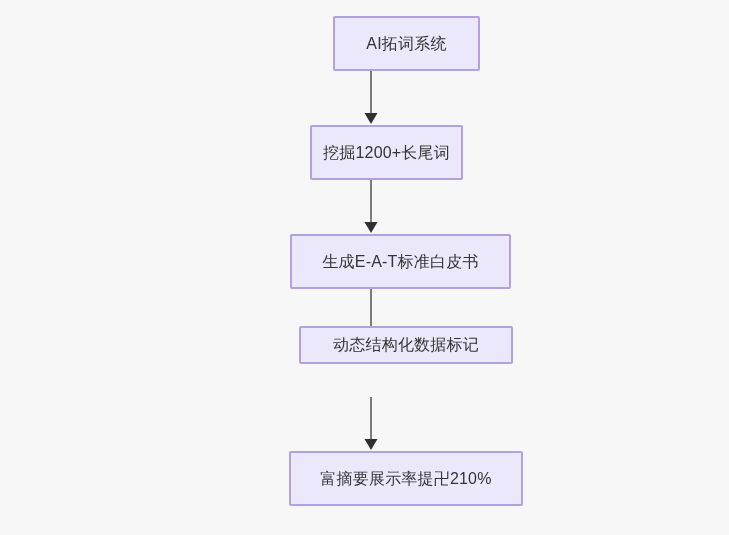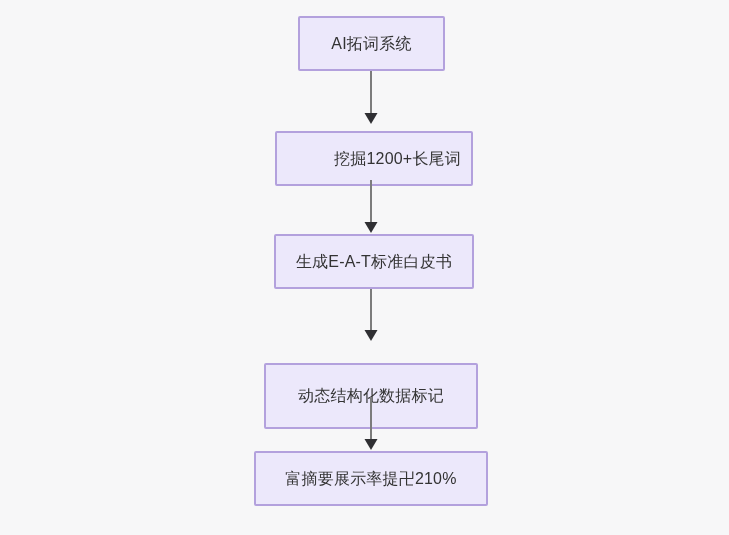--- a/index.html
+++ b/index.html
@@ -27,20 +27,21 @@
     border-radius: 2px;
     color: #333333;
     font-size: 16px;
     line-height: 1.2;
     display: flex;
     align-items: center;
     justify-content: center;
     text-align: center;
     white-space: nowrap;
     letter-spacing: 0.2px;
+    margin-left: 35px;
   }
   .flow-node .node-label {
     display: block;
     padding: 0 10px;
   }
   .flow-edge {
     position: absolute;
     width: 24px;
   }
   .flow-edge svg {
@@ -64,43 +65,43 @@
     <span class="node-label">AI拓词系统</span>
   </div>
 
   <div class="flow-edge" style="left:359px; top:71px; height:54px;">
     <svg width="24" height="54" viewBox="0 0 24 54" xmlns="http://www.w3.org/2000/svg">
       <line class="edge-line" x1="12" y1="0" x2="12" y2="45"></line>
       <polygon class="edge-head" points="12,53 5.5,42 18.5,42"></polygon>
     </svg>
   </div>
 
-  <div class="flow-node" style="left:275px; top:131px; width:198px; height:55px;justify-content:flex-end;">
+  <div class="flow-node" style="left:275px; top:125px; width:153px; height:55px;">
     <span class="node-label">挖掘1200+长尾词</span>
   </div>
 
   <div class="flow-edge" style="left:359px; top:180px; height:54px;">
     <svg width="24" height="54" viewBox="0 0 24 54" xmlns="http://www.w3.org/2000/svg">
       <line class="edge-line" x1="12" y1="0" x2="12" y2="45"></line>
       <polygon class="edge-head" points="12,53 5.5,42 18.5,42"></polygon>
     </svg>
   </div>
 
-  <div class="flow-node" style="left:274px; top:234px; width:200px; height:55px;">
+  <div class="flow-node" style="left:255px; top:234px; width:221px; height:55px;">
     <span class="node-label">生成E-A-T标准白皮书</span>
   </div>
 
   <div class="flow-edge" style="left:359px; top:289px; height:53px;">
     <svg width="24" height="53" viewBox="0 0 24 53" xmlns="http://www.w3.org/2000/svg">
       <line class="edge-line" x1="12" y1="0" x2="12" y2="44"></line>
       <polygon class="edge-head" points="12,52 5.5,41 18.5,41"></polygon>
     </svg>
   </div>
 
-  <div class="flow-node" style="left:264px; top:363px; width:214px; height:66px;">
+  <div class="flow-node" style="left:264px; top:326px; width:214px; height:38px;">
     <span class="node-label">动态结构化数据标记</span>
   </div>
 
   <div class="flow-edge" style="left:359px; top:397px; height:54px;">
     <svg width="24" height="54" viewBox="0 0 24 54" xmlns="http://www.w3.org/2000/svg">
       <line class="edge-line" x1="12" y1="0" x2="12" y2="45"></line>
       <polygon class="edge-head" points="12,53 5.5,42 18.5,42"></polygon>
     </svg>
   </div>
 

